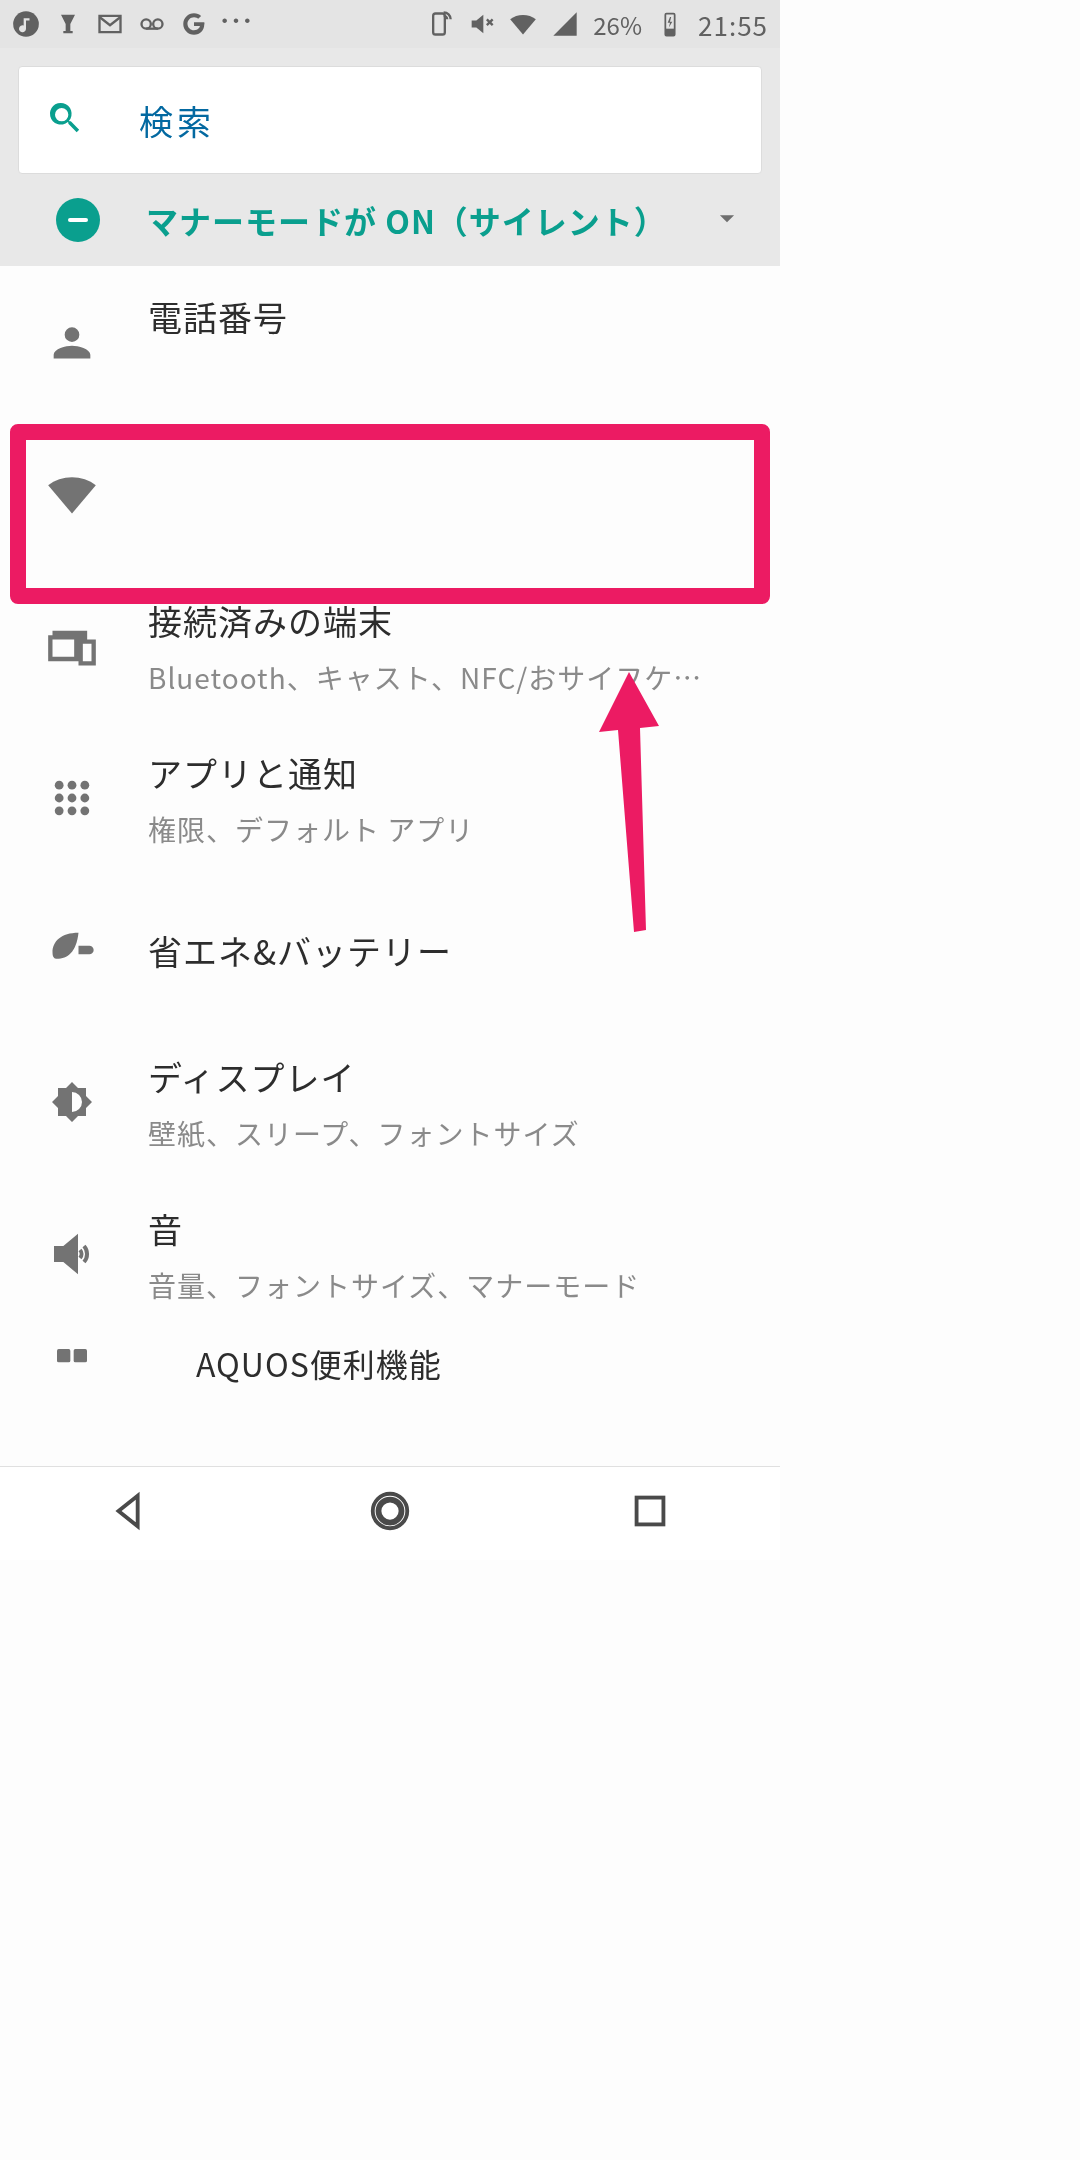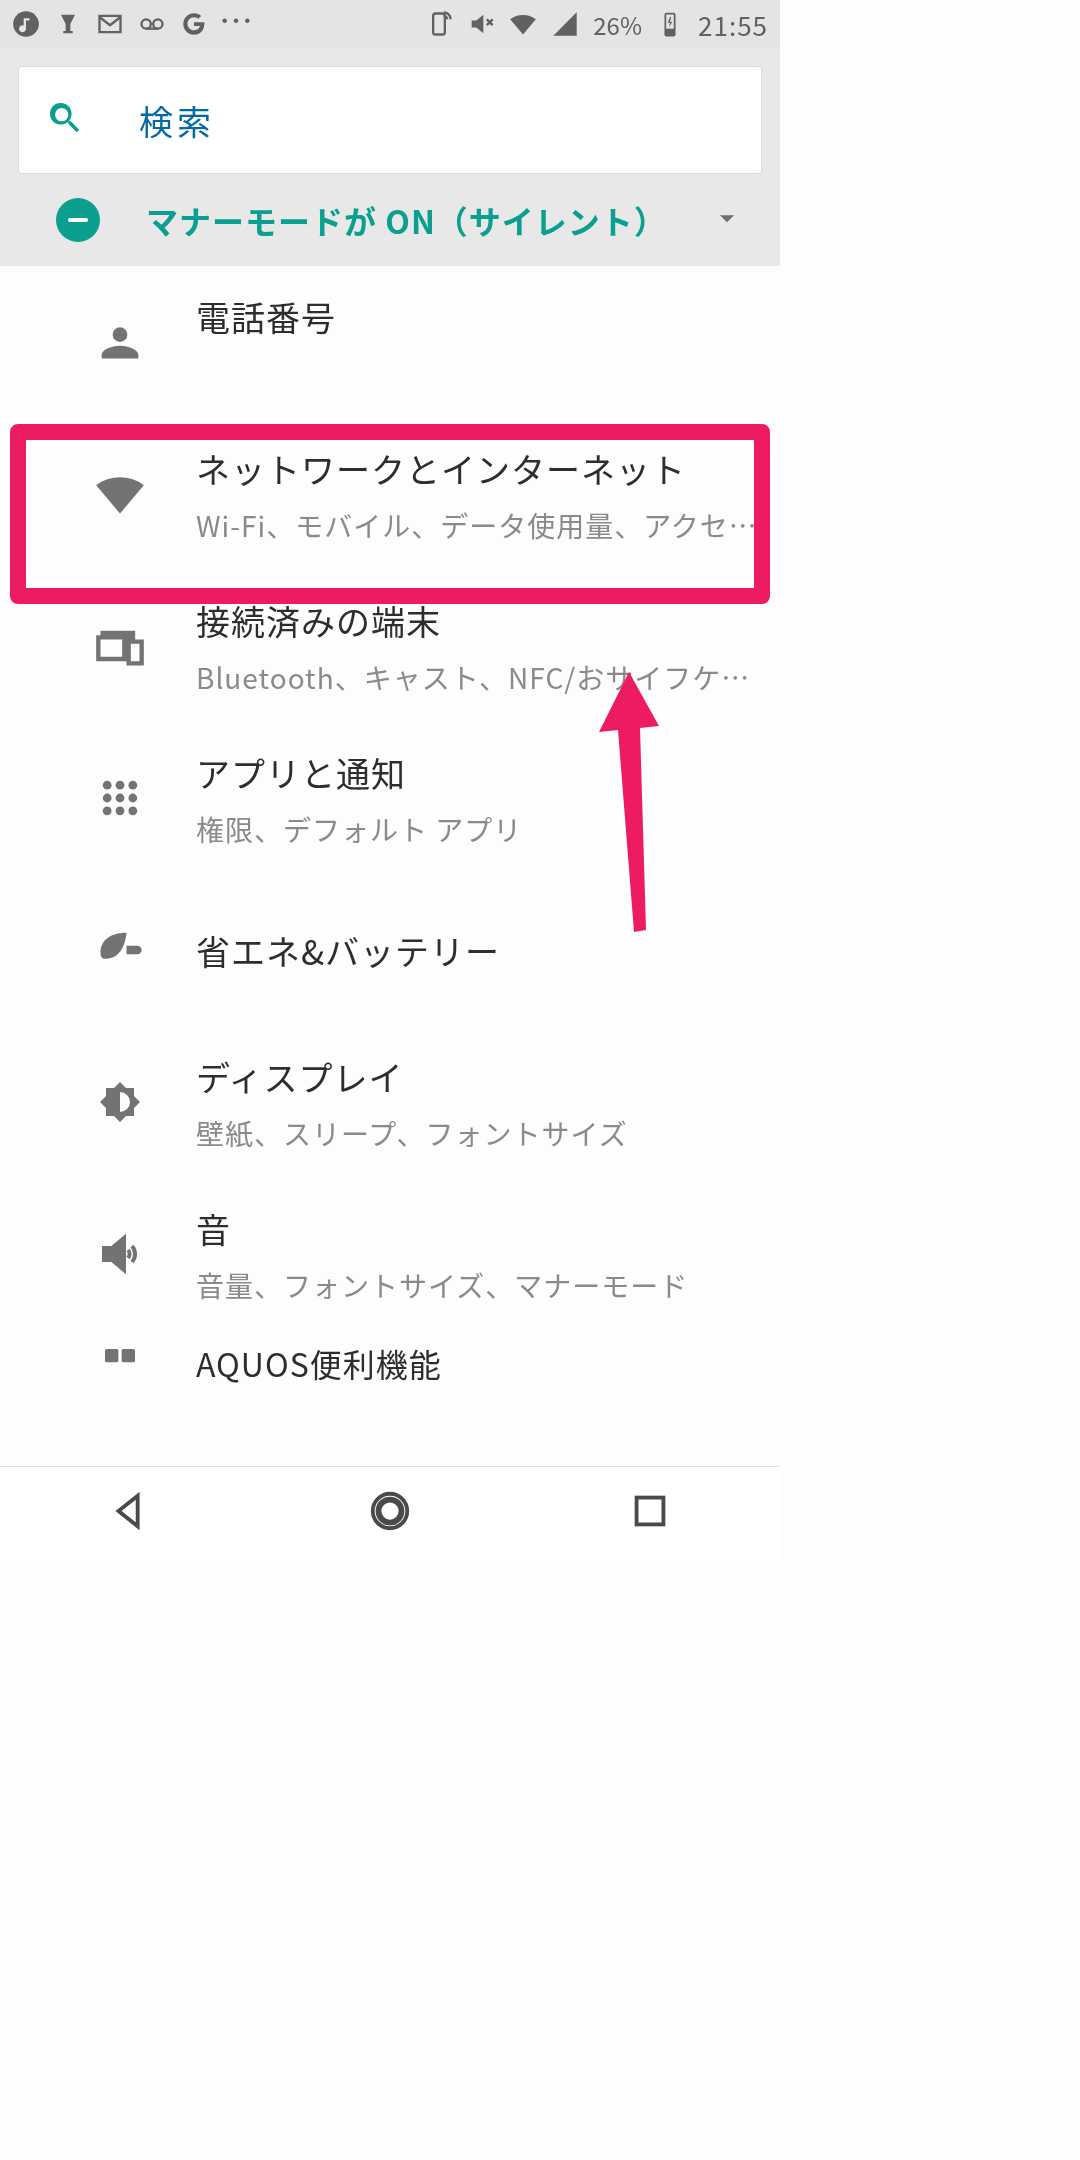--- a/index.html
+++ b/index.html
@@ -74,21 +74,20 @@
     font-weight:700;
     color:#0a9f8e;
     letter-spacing:1px;
   }
   .banner .chev svg{ width:34px; height:34px; fill:#6e6e6e;}
 
   
   .list {
     background:#fdfdfd;
     padding: 0;
-    margin-left: 48px;
   }
   .row {
     display:flex;
     align-items:center;
     min-height: 152px;
     padding: 22px 22px 22px 40px;
     position: relative;
   }
   .row .row-ico {
     width: 64px; height:64px;
@@ -133,21 +132,21 @@
   }
   
   .annot-arrow{
     position:absolute;
     left:584px; top:672px;
     width:90px; height:260px;
     pointer-events:none;
   }
   .annot-arrow svg{ width:100%; height:100%; }
 
-  .row.partial{ min-height:70px; padding-top:10px; padding-bottom:0; align-items:flex-start;}
+  .row.partial{ min-height:70px; padding-top:10px; padding-bottom:0; align-items:flex-start;gap:48px;}
   .row.partial .row-ico{height:48px;}
   .row.partial .title{ font-size:32px; }
 
   
   .navbar{
     position:absolute; left:0; right:0; bottom:0;
     height:94px;
     background:#ffffff;
     border-top:1px solid #e0e0e0;
     display:flex;
@@ -264,24 +263,20 @@
       <div class="sub">　</div>
     </div>
   </div>
 
   <div class="row">
     <span class="row-ico">
       <svg viewBox="0 0 24 24" width="52" height="52">
           <path d="M12 21L1 8c6-5 16-5 22 0L12 21z"></path>
         </svg>
     </span>
-    <div class="row-text">
-      <div class="title">ネットワークとインターネット</div>
-      <div class="sub">Wi-Fi、モバイル、データ使用量、アクセ…</div>
-    </div>
   </div>
 
   <div class="row">
     <span class="row-ico">
       <svg viewBox="0 0 24 24" width="52" height="52">
           <path d="M4 6h14v2H4zM2 8h12v10H2zM16 10h6v10h-6z" fill="none" stroke="#737373" stroke-width="2"></path>
         </svg>
     </span>
     <div class="row-text">
       <div class="title">接続済みの端末</div>

